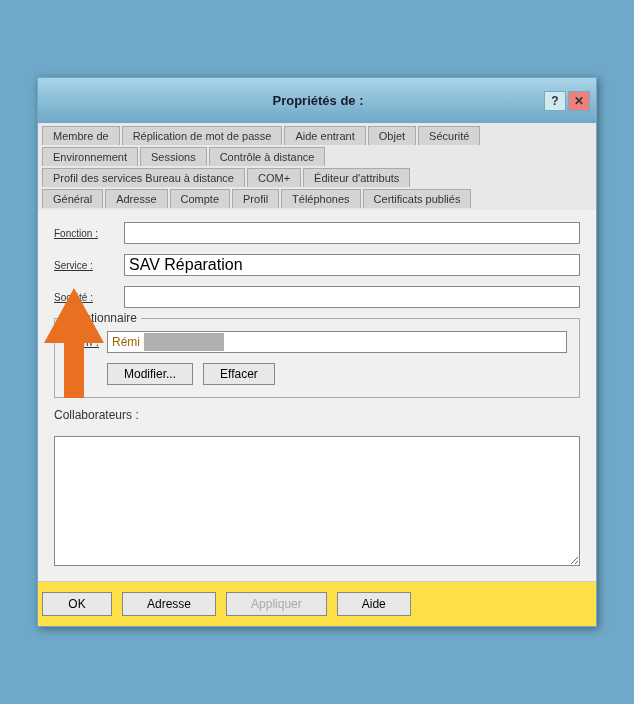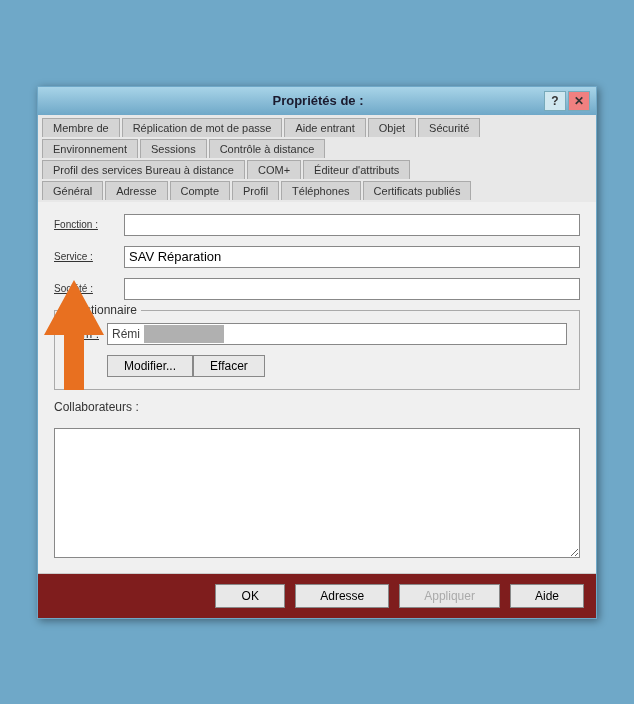--- a/index.html
+++ b/index.html
@@ -18,21 +18,21 @@
       border: 1px solid #6fa8c8;
       width: 560px;
       box-shadow: 2px 2px 8px rgba(0,0,0,0.4);
     }
     .title-bar {
       background: linear-gradient(to bottom, #a8d4e8, #6fa8c8);
       display: flex;
       align-items: center;
       justify-content: space-between;
       padding: 4px 6px;
-      height: 28px;
+      height: 45px;
     }
     .title-bar-spacer { width: 48px; }
     .title-bar-title {
       color: #1a1a2e;
       font-weight: bold;
       font-size: 13px;
       flex: 1;
       text-align: center;
     }
     .title-bar-buttons {
@@ -90,21 +90,21 @@
       font-size: 10px;
       color: #333;
       text-decoration: underline;
     }
     .field-input {
       flex: 1;
       height: 22px;
       border: 1px solid #888;
       background: white;
       padding: 0 4px;
-      font-size: 13px;
+      font-size: 16px;
       outline: none;
     }
     .groupbox {
       border: 1px solid #aaa;
       padding: 8px 12px 12px 12px;
       margin-bottom: 10px;
       position: relative;
     }
     .groupbox-legend {
       position: absolute;
@@ -137,31 +137,31 @@
       background: white;
       padding: 0 4px;
       font-size: 12px;
       display: flex;
       align-items: center;
       gap: 4px;
       overflow: hidden;
     }
     .nom-text {
       font-size: 12px;
-      color: #404040;
+      color: #a16207;
     }
     .nom-grey {
       width: 80px;
       height: 18px;
       background: #b0b0b0;
       display: inline-block;
     }
     .buttons-row {
       display: flex;
-      gap: 0;
+      gap: 10px;
       justify-content: flex-start;
       margin-left: 40px;
     }
     .action-btn {
       padding: 3px 16px;
       background: #e8e8e8;
       border: 1px solid #888;
       font-size: 12px;
       cursor: pointer;
       min-width: 70px;
@@ -173,25 +173,25 @@
       margin-bottom: 14px;
     }
     .collaborators-box {
       width: 100%;
       height: 130px;
       border: 1px solid #888;
       background: white;
     }
     .footer {
       display: flex;
-      justify-content: flex-end;
+      justify-content: flex-start;
       gap: 10px;
-      padding: 10px 12px;
+      padding: 10px 4px;
       border-top: 1px solid #ccc;
-      background: #7f1d1d;
+      background: #fde047;
     }
     .footer-btn {
       padding: 4px 24px;
       background: #e8e8e8;
       border: 1px solid #888;
       font-size: 12px;
       cursor: pointer;
       min-width: 70px;
     }
     .footer-btn.disabled {

